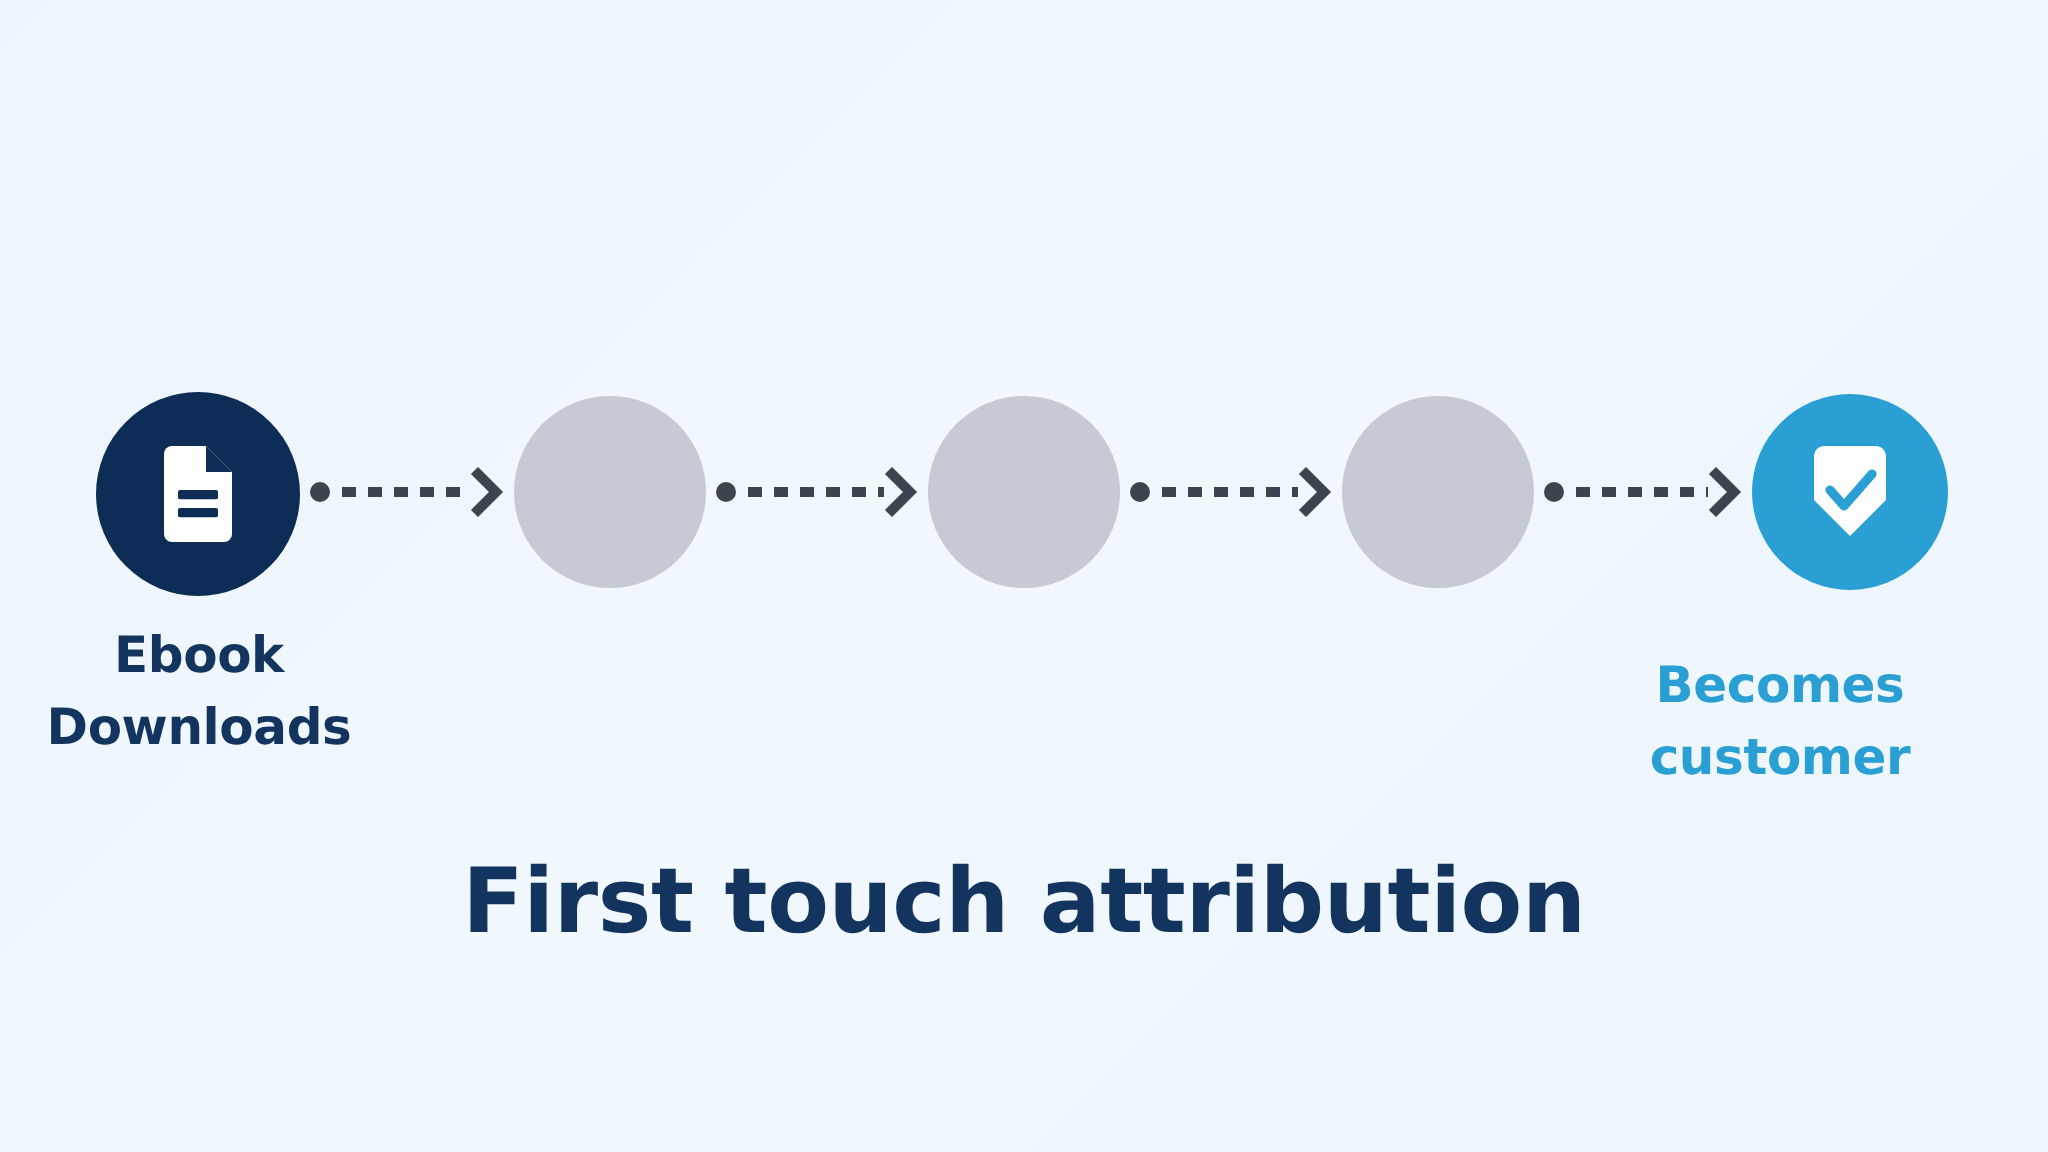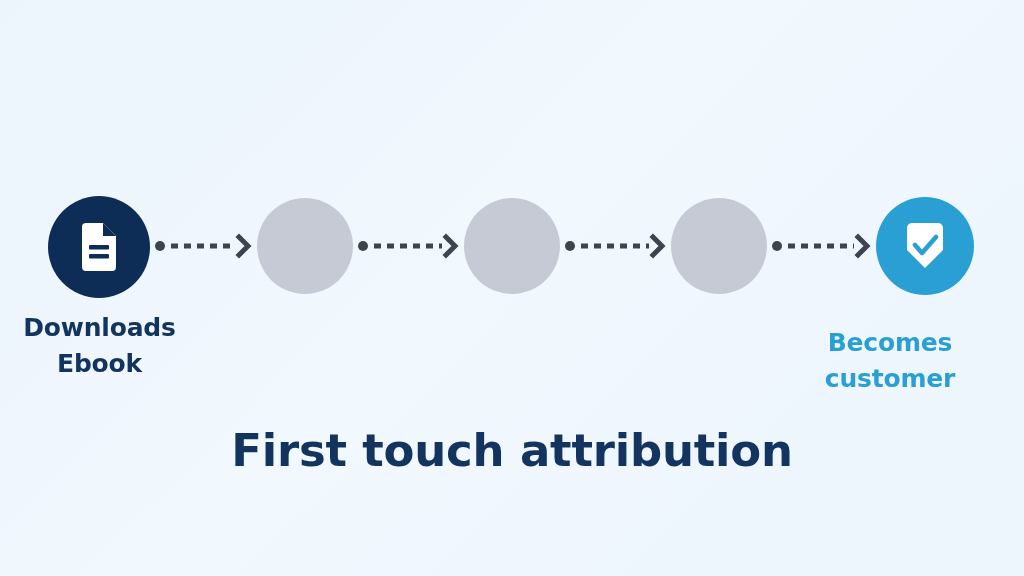--- a/index.html
+++ b/index.html
@@ -188,22 +188,22 @@
     <div class="node node-end">
       <svg class="node-icon node-icon-shield" viewBox="0 0 46 50">
         <path d="M5 7 a5 5 0 0 1 5 -5 h26 a5 5 0 0 1 5 5 v22 l-18 18 l-18 -18 z" fill="#ffffff"></path>
         <polyline points="13,24 20,32 34,16" fill="none" stroke="#2a9fd4" stroke-width="4.6" stroke-linecap="round" stroke-linejoin="round"></polyline>
       </svg>
     </div>
 
   </div>
 
   <div class="caption caption-start">
+    <span class="line">Ebook</span>
     <span class="line">Downloads</span>
-    <span class="line">Ebook</span>
   </div>
 
   <div class="caption caption-end">
     <span class="line">Becomes</span>
     <span class="line">customer</span>
   </div>
 
   <div class="title">First touch attribution</div>
 
 </div>

